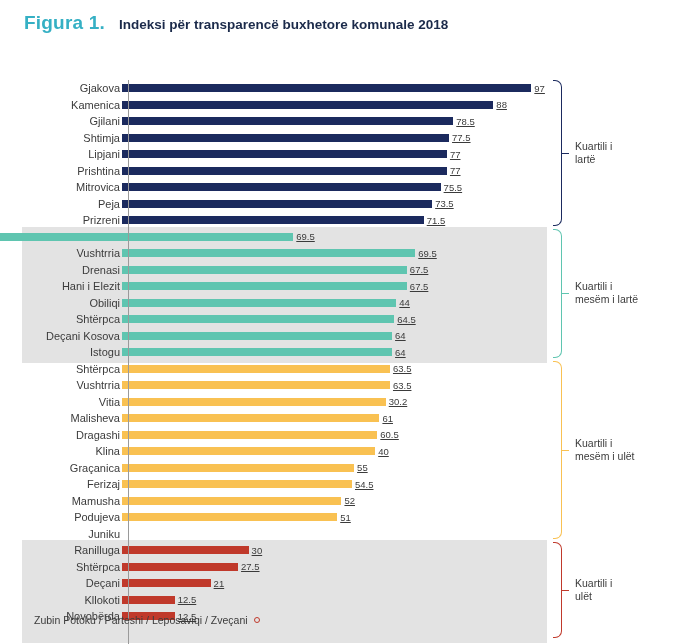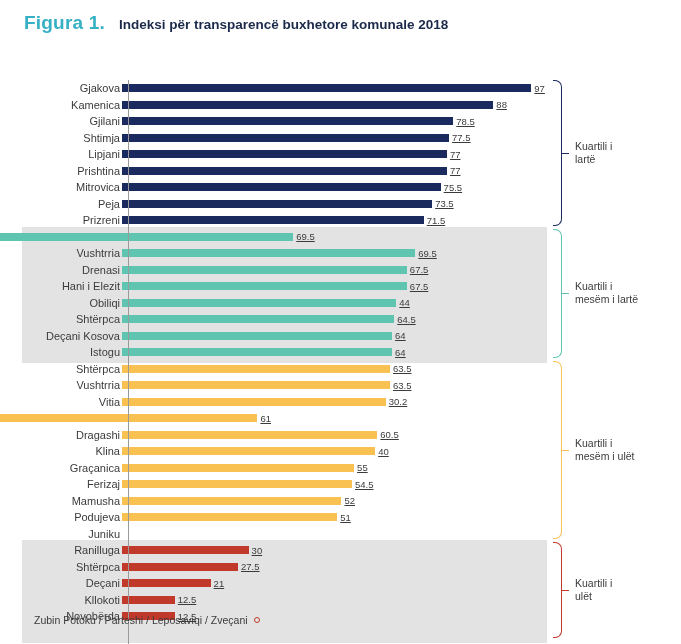--- a/index.html
+++ b/index.html
@@ -301,20 +301,21 @@
         </div>
       </div>
       <div class="row">
         <div class="row-label">Vitia</div>
         <div class="bar-wrap">
           <div class="bar" style="width: 263.75px; background: rgb(249, 193, 82);"></div>
           <span class="bar-value">30.2</span>
         </div>
       </div>
       <div class="row">
+        <div class="row-label">Malisheva</div>
         <div class="bar-wrap">
           <div class="bar" style="width: 257.42px; background: rgb(249, 193, 82);"></div>
           <span class="bar-value">61</span>
         </div>
       </div>
       <div class="row">
         <div class="row-label">Dragashi</div>
         <div class="bar-wrap">
           <div class="bar" style="width: 255.31px; background: rgb(249, 193, 82);"></div>
           <span class="bar-value">60.5</span>

